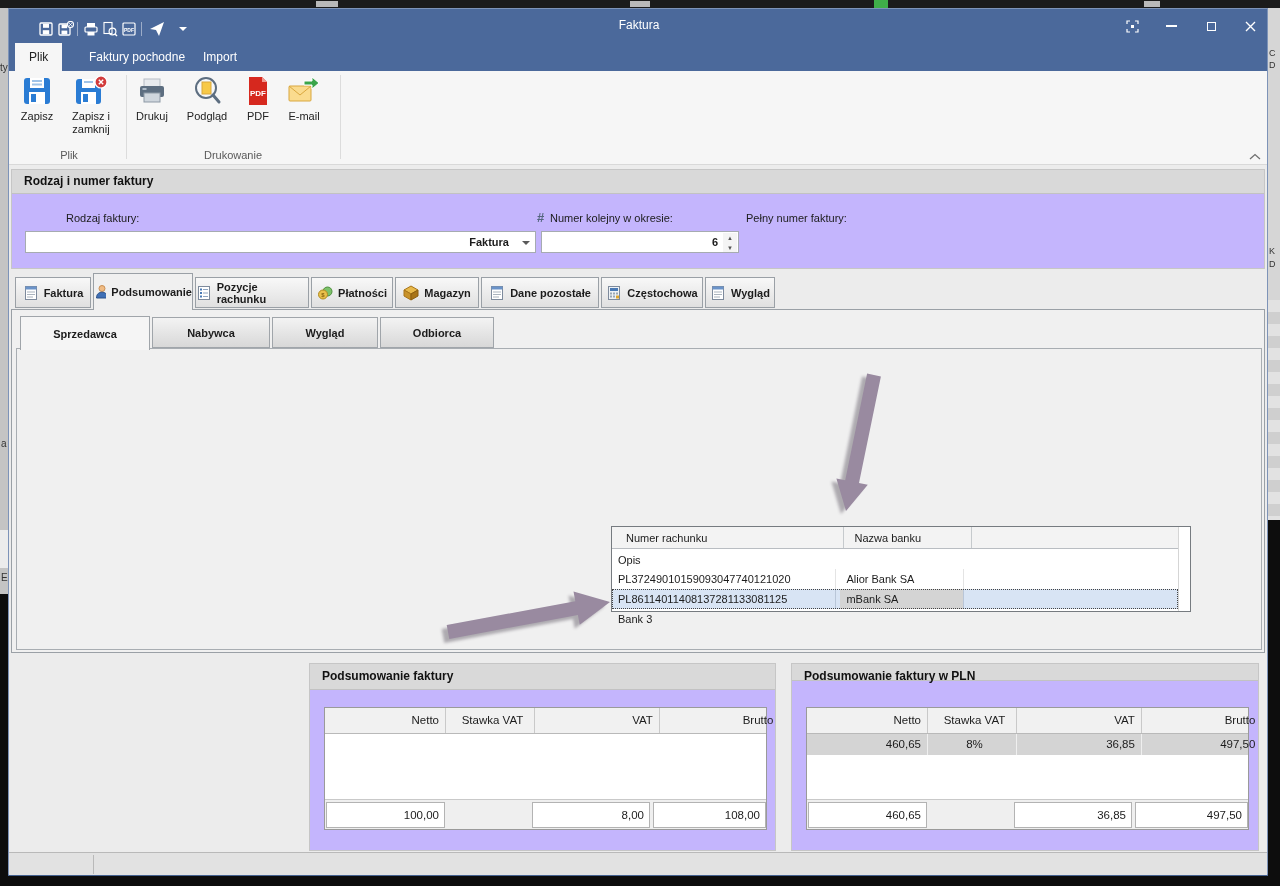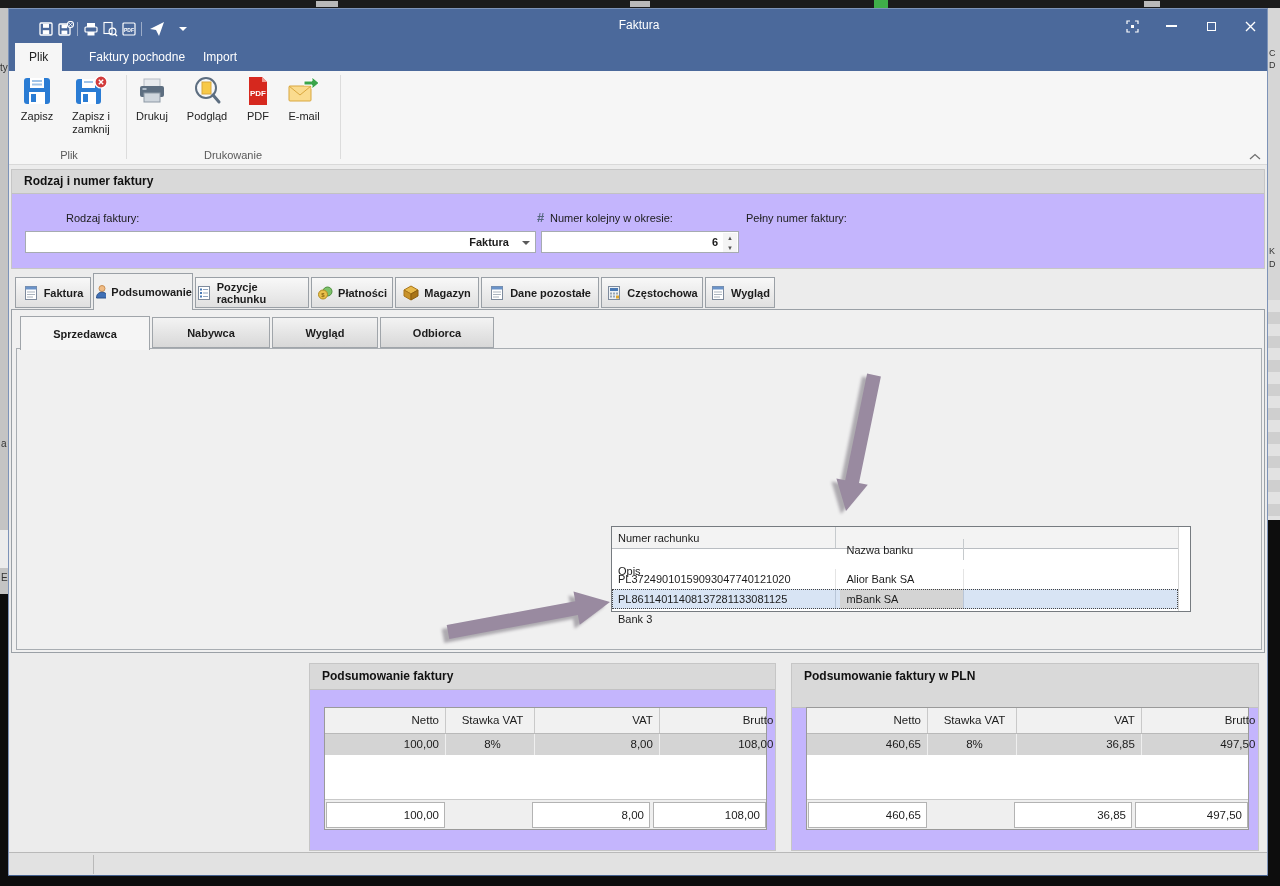--- a/index.html
+++ b/index.html
@@ -392,22 +392,22 @@
     <div class="fld" style="left:430px;top:493px;width:162px;"></div>
     <div class="fld" style="left:602px;top:493px;width:248px;border-color:#6f7d92;">
       <span class="selblue">PL37249010159093047740121020</span>
       <span class="caret" style="right:7px;"></span>
     </div>
     <div class="fld" style="left:856px;top:493px;width:220px;">Alior Bank SA</div>
     <div class="fld" style="left:1080px;top:493px;width:168px;"></div>
 
     <div class="popup">
       <div class="phead">
-        <div class="pcell" style="width:224px;">Numer rachunku</div>
-        <div class="pcell" style="width:124px;margin-top:12px;">Nazwa banku</div>
+        <div class="pcell" style="width:224px;margin-left:8px;">Numer rachunku</div>
+        <div class="pcell" style="width:124px;">Nazwa banku</div>
         <div class="pcell" style="width:216px;border-right:none;">Opis</div>
       </div>
       <div class="prow" style="top:42px;">
         <div class="pcell" style="width:224px;border-right-color:#e4e4e4;">PL37249010159093047740121020</div>
         <div class="pcell" style="width:124px;border-right-color:#e4e4e4;">Alior Bank SA</div>
         <div class="pcell" style="width:216px;border-right:none;">Alior 1</div>
       </div>
       <div class="prow sel" style="top:62px;">
         <div class="pcell" style="width:224px;border-right-color:#b9c6d8;">PL86114011408137281133081125</div>
         <div class="pcell" style="width:124px;border-right-color:#b9c6d8;background:#d4d4d4;">mBank SA</div>
@@ -418,36 +418,30 @@
 
     <div class="gbox" style="left:300px;top:654px;width:467px;height:188px;">
       <div class="ghead" style="height:26px;line-height:25px;">Podsumowanie faktury</div>
       <div class="stable" style="left:14px;top:43px;">
         <div class="srow shead">
           <div class="scell" style="width:121px;text-align:right;">Netto</div>
           <div class="scell" style="width:85px;text-align:center;">Stawka VAT</div>
           <div class="scell" style="width:120px;text-align:right;">VAT</div>
           <div class="scell lastc" style="width:115px;text-align:right;">Brutto</div>
         </div>
-        <div class="srow sdata">
-          <div class="scell" style="width:121px;text-align:right;">100,00</div>
-          <div class="scell" style="width:85px;text-align:center;">8%</div>
-          <div class="scell" style="width:120px;text-align:right;">8,00</div>
-          <div class="scell lastc" style="width:115px;text-align:right;">108,00</div>
-        </div>
         <div class="stotals">
           <div class="tbox" style="left:1px;width:119px;">100,00</div>
           <div class="tbox" style="left:207px;width:118px;">8,00</div>
           <div class="tbox" style="left:328px;width:113px;">108,00</div>
         </div>
       </div>
     </div>
 
     <div class="gbox" style="left:782px;top:654px;width:468px;height:188px;">
-      <div class="ghead" style="height:44px;line-height:25px;">Podsumowanie faktury w PLN</div>
+      <div class="ghead" style="height:17px;line-height:25px;">Podsumowanie faktury w PLN</div>
       <div class="stable" style="left:14px;top:43px;">
         <div class="srow shead">
           <div class="scell" style="width:121px;text-align:right;">Netto</div>
           <div class="scell" style="width:85px;text-align:center;">Stawka VAT</div>
           <div class="scell" style="width:120px;text-align:right;">VAT</div>
           <div class="scell lastc" style="width:115px;text-align:right;">Brutto</div>
         </div>
         <div class="srow sdata">
           <div class="scell" style="width:121px;text-align:right;">460,65</div>
           <div class="scell" style="width:85px;text-align:center;">8%</div>

